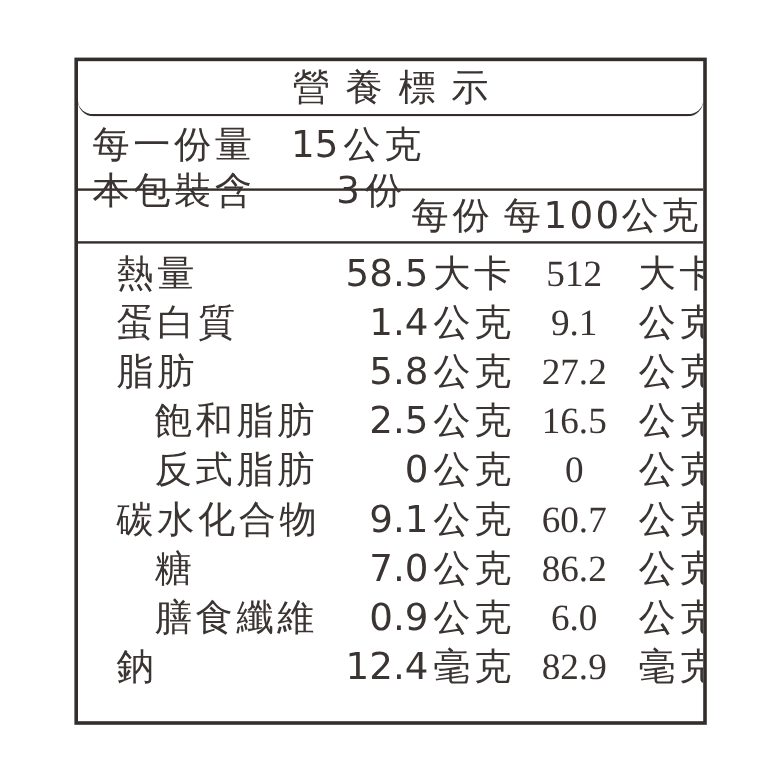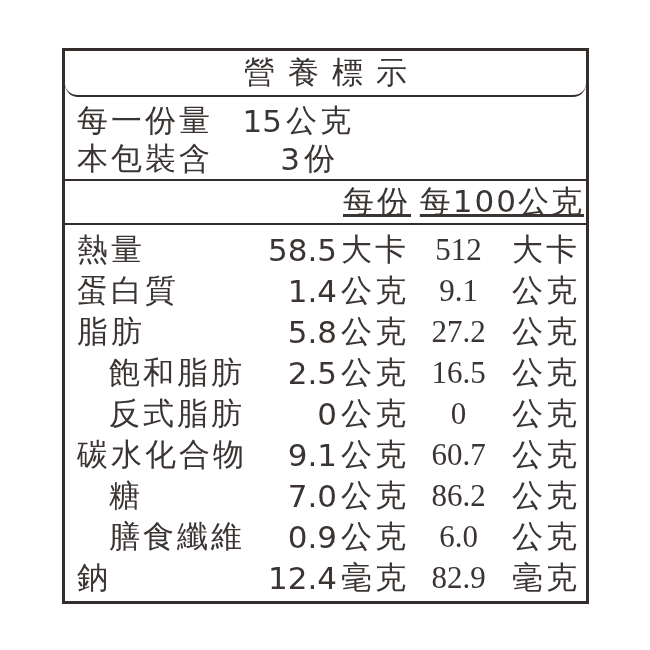--- a/index.html
+++ b/index.html
@@ -15,37 +15,37 @@
     border:3px solid var(--border); background:var(--bg); overflow:hidden;
   }
   .title-row {
     height:46px; border-bottom:2px solid var(--border);
     display:flex; align-items:center; justify-content:center;
     font-size:31px; letter-spacing:13px; text-indent:13px;
     white-space:nowrap;
     border-radius:13px;
   }
   .serving-section {
-    height:84px; border-bottom:2px solid var(--border);
+    height:62px; border-bottom:2px solid var(--border);
     padding-top:5px; font-size:31px;
   }
   .serving-row { height:38px; display:flex; align-items:center; white-space:nowrap; }
   .serving-label { flex:0 0 172px; padding-left:12px; letter-spacing:3px; }
   .serving-num { text-align:right; }
   .serving-num.num-a { flex:0 0 45px; }
   .serving-num.num-b { flex:0 0 63px; }
   .serving-unit { padding-left:4px; letter-spacing:3px; }
   .header-row {
     height:44px; border-bottom:2px solid var(--border);
-    display:flex; align-items:center; font-size:31px; white-space:nowrap;text-decoration:underline;
+    display:flex; align-items:center; font-size:31px; white-space:nowrap;
   }
   .col-head { letter-spacing:3px; }
   .col-head.per-serving { margin-left:278px; }
   .col-head.per-100g { margin-left:auto; margin-right:2px; letter-spacing:2px; }
-  .body-rows { padding-top:4px; font-size:31px; }
+  .body-rows { padding-top:4px; font-size:31px;padding-left:20px; }
   .nutrient-row { height:41px; display:flex; align-items:center; white-space:nowrap; }
   .n-name  { flex:0 0 185px; padding-left:12px; letter-spacing:3px; overflow:visible; }
   .n-name.indent { padding-left:44px; }
   .n-num   { flex:0 0 87px;  text-align:right; }
   .n-unit  { flex:0 0 71px;  padding-left:4px; letter-spacing:3px; }
   .n-num2  { flex:0 0 99px;  text-align:center;font-family:Liberation Serif, serif; }
   .n-unit2 { flex:1 1 auto;  padding-left:4px; letter-spacing:3px; }
 </style>
 </head>
 <body>

